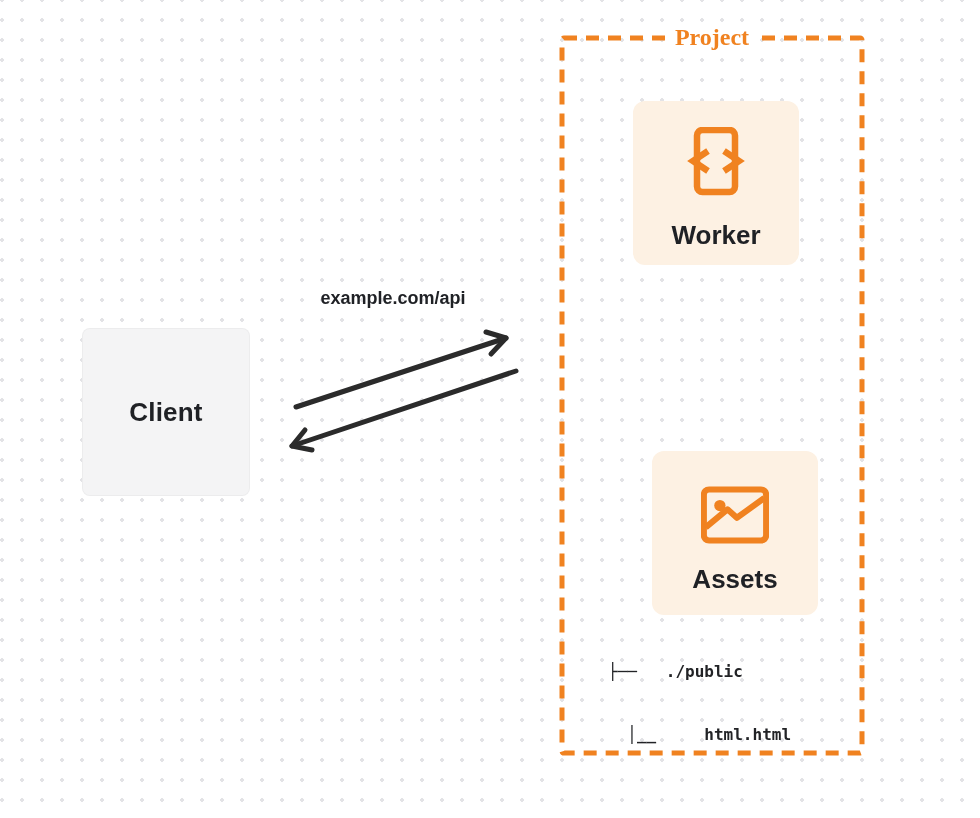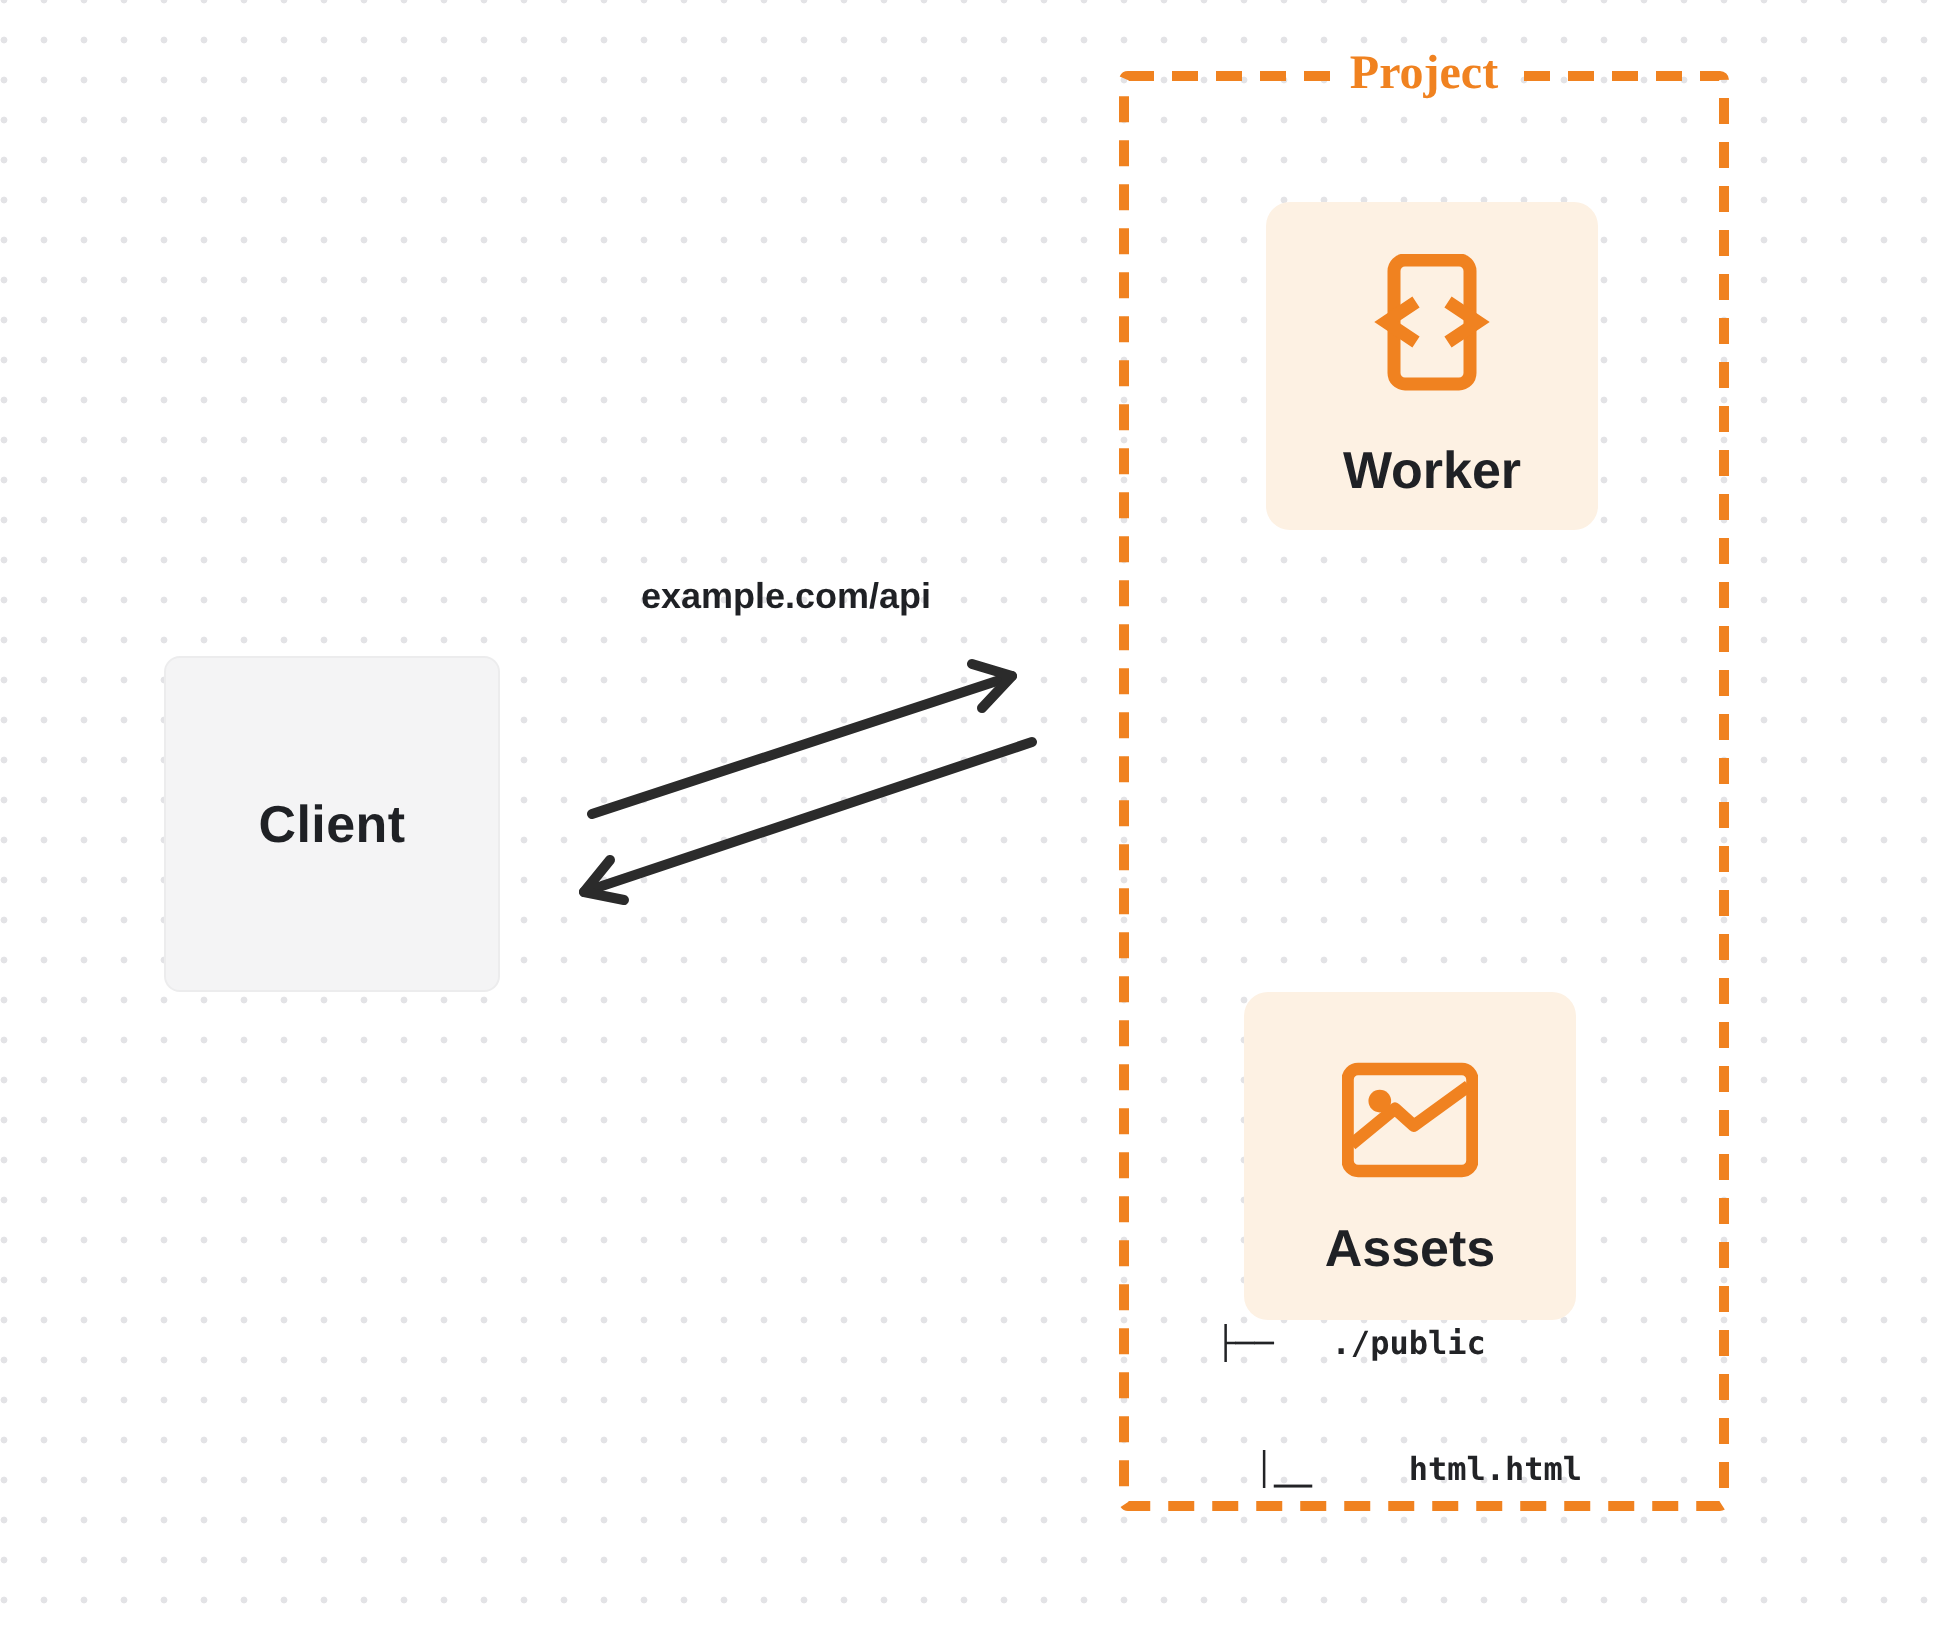--- a/index.html
+++ b/index.html
@@ -88,21 +88,21 @@
   .card {
     position: absolute;
     width: 166px; height: 164px;
     background: var(--card-bg, #FDF1E3);
     border-radius: 12px;
     display: flex;
     flex-direction: column;
     align-items: center;
   }
   .card.worker { left: 633px; top: 101px; }
-  .card.assets { left: 622px; top: 451px; margin-top: 45px; }
+  .card.assets { left: 652px; top: 451px; }
   .card .icon-wrap {
     flex: 0 0 auto;
     display: flex;
     align-items: center;
     justify-content: center;
   }
   .card.worker .icon-wrap { margin-top: 23px; height: 78px; }
   .card.assets .icon-wrap { margin-top: 33px; height: 62px; }
   .icon-stroke {
     stroke: var(--accent, #F08220);

